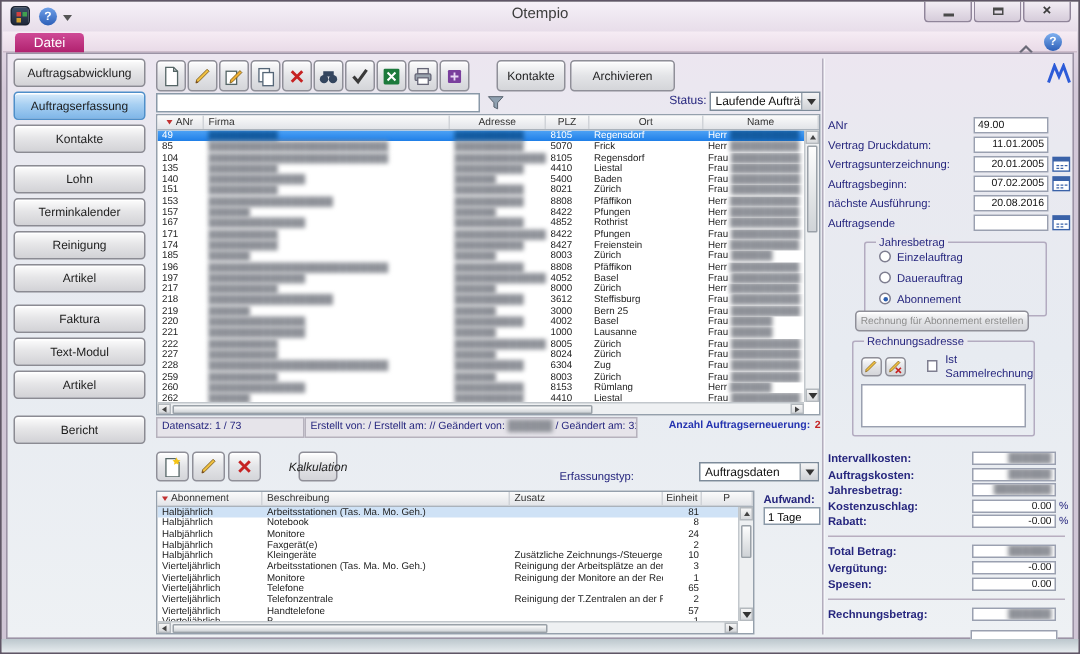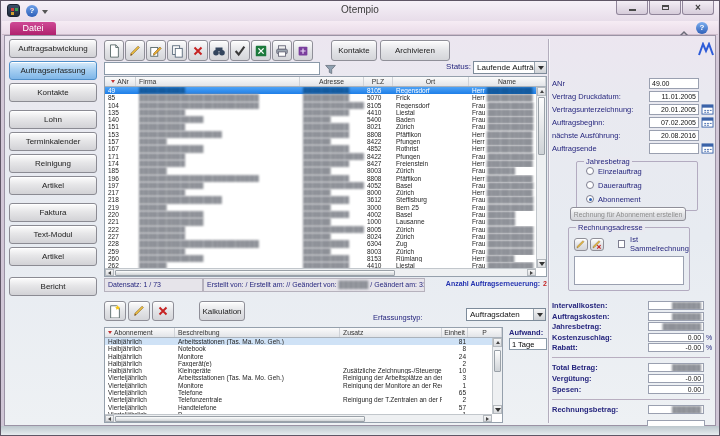--- a/index.html
+++ b/index.html
@@ -97,21 +97,21 @@
             font-size:7px;color:#26267e;line-height:12px;padding:0 3px;white-space:nowrap;overflow:hidden;}
 #cell-datensatz{left:103px;width:99px;}
 #cell-audit{left:202px;width:222px;}
 #cell-audit .redacted{margin:0 2px;}
 #renewal{position:absolute;left:430px;top:279px;width:116px;text-align:right;font-size:7px;font-weight:bold;color:#2433b0;white-space:nowrap;}
 #renewal b{color:#c42222;margin-left:3px;}
 
 #tb2-new{position:absolute;left:103px;top:300px;width:22px;height:20px;}
 #tb2-edit{position:absolute;left:127px;top:300px;width:22px;height:20px;}
 #tb2-del{position:absolute;left:151px;top:300px;width:22px;height:20px;}
-#btn-kalkulation{position:absolute;left:198px;top:300px;width:46px;height:20px;}
+#btn-kalkulation{position:absolute;left:198px;top:300px;width:26px;height:20px;font-style:italic;}
 #btn-spesen{position:absolute;left:247px;top:300px;width:96px;height:20px;margin-top:39px;}
 #erf-label{position:absolute;left:372px;top:312px;width:90px;text-align:left;font-size:7.5px;color:#26267e;}
 #erf-dd{left:465px;top:307px;width:80px;}
 
 #aufwand-label{position:absolute;left:508px;top:327px;font-size:7.5px;font-weight:bold;color:#26267e;}
 #aufwand-box{position:absolute;left:508px;top:337px;width:38px;height:12px;background:#fff;border:1px solid #8a99a8;font-size:7.5px;line-height:11px;padding:0 2px;}
 
 .splitter{position:absolute;left:547px;top:38px;bottom:12px;width:2px;border-left:1px solid #b3adbd;border-right:1px solid #f6f6fa;}
 #detail-fields{position:absolute;left:551px;top:77px;width:162px;}
 .d-row{display:flex;align-items:center;height:11px;margin-bottom:2px;}

